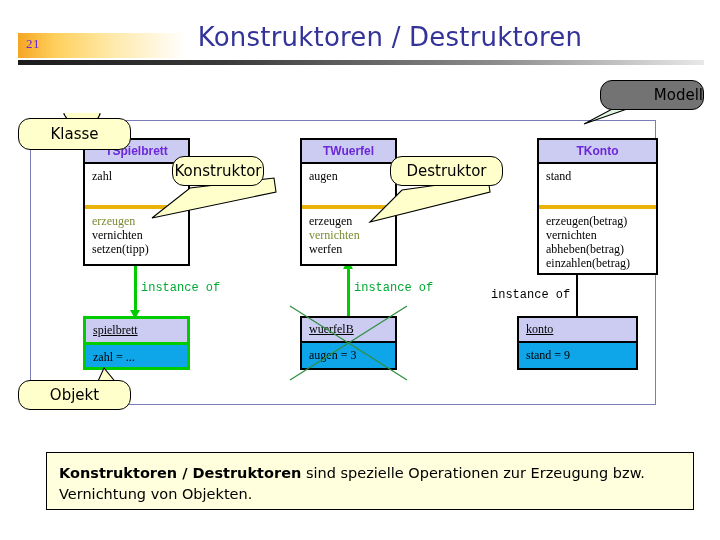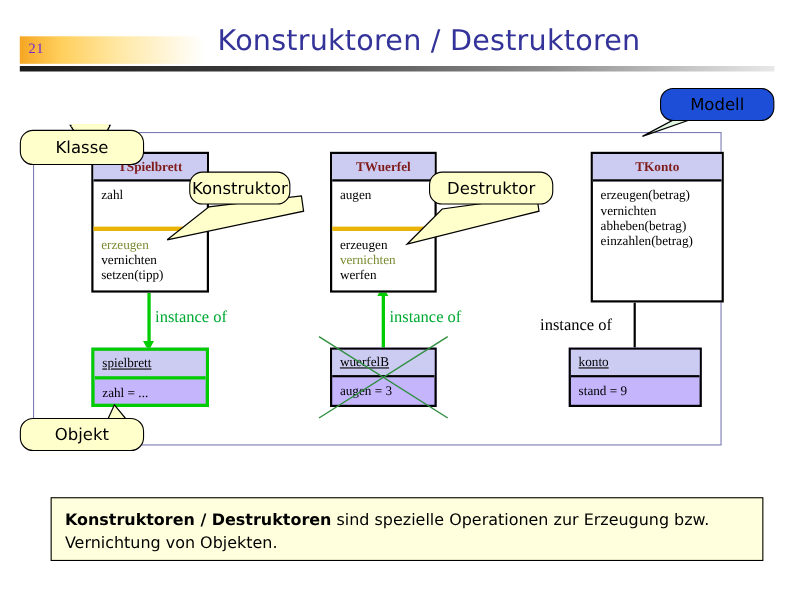--- a/index.html
+++ b/index.html
@@ -34,47 +34,47 @@
     border:1px solid #7b7bb5;background:transparent;
   }
 
   
   .callout{
     position:absolute;border:1px solid #000;border-radius:12px;
     background:#ffffcc;font-family:"DejaVu Sans",sans-serif;
     color:#000;display:flex;align-items:center;justify-content:center;
     font-size:15px;box-sizing:border-box;z-index:40;
   }
-  .callout.green{background:#1d4ed8;}
+  .callout.green{background:#737373;justify-content:flex-end;}
   .tail{position:absolute;z-index:39;overflow:visible;}
 
   
   .umlbox{
     position:absolute;border:2px solid #000;background:#ffffff;
     box-sizing:border-box;z-index:20;
   }
   .uml-name{
     background:#ccccf2;border-bottom:2px solid #000;text-align:center;
-    font-family:Liberation Serif, serif;font-weight:bold;font-size:12px;
-    color:#7f1d1d;padding:4px 0 4px 0;
+    font-family:Liberation Sans, sans-serif;font-weight:bold;font-size:12px;
+    color:#6d28d9;padding:4px 0 4px 0;
   }
   .uml-attrs{
     border-bottom:4px solid #eab308;font-family:"Liberation Serif",serif;
     font-size:12px;color:#000;padding:5px 0 5px 7px;
   }
   .uml-ops{
     font-family:"Liberation Serif",serif;font-size:12px;color:#000;
     padding:5px 0 5px 7px;line-height:1.18;
   }
   .op.green{color:#7a8c33;}
   .attr-line{line-height:1.18;}
 
   
   .instbox{
-    position:absolute;border:2px solid #000;background:#c4b5fd;
+    position:absolute;border:2px solid #000;background:#0ea5e9;
     box-sizing:border-box;z-index:20;
   }
   .instbox.greenborder{border:3px solid #00cc00;}
   .inst-name{
     background:#ccccf2;text-align:left;padding:4px 0 4px 7px;
     font-family:"Liberation Serif",serif;font-size:12px;color:#000;
     border-bottom:2px solid #000;
   }
   .instbox.greenborder .inst-name{border-bottom:3px solid #00cc00;}
   .inst-name span{text-decoration:underline;}
@@ -82,21 +82,21 @@
     font-family:"Liberation Serif",serif;font-size:12px;color:#000;
     padding:5px 0 5px 7px;
   }
 
   
   .conn{position:absolute;z-index:10;}
   .conn.green{background:#00cc00;}
   .conn.black{background:#000000;}
   .arrowhead{position:absolute;width:0;height:0;z-index:11;}
   .inst-label{
-    position:absolute;font-family:Liberation Serif, serif;font-size:15px;
+    position:absolute;font-family:Liberation Mono, monospace;font-size:12px;
     z-index:12;white-space:nowrap;
   }
   .inst-label.green{color:#00aa33;}
   .inst-label.black{color:#000000;}
 
   
   .xmark{position:absolute;z-index:25;overflow:visible;}
 
   
   .note{
@@ -177,20 +177,23 @@
     </div>
     <div class="uml-ops">
       <div class="op">erzeugen</div>
       <div class="op green">vernichten</div>
       <div class="op">werfen</div>
     </div>
   </div>
 
   <div class="umlbox" style="left:537px;top:138px;width:121px;height:137px;">
     <div class="uml-name">TKonto</div>
+    <div class="uml-attrs" style="height:31px;">
+      <div class="attr-line">stand</div>
+    </div>
     <div class="uml-ops">
       <div class="op">erzeugen(betrag)</div>
       <div class="op">vernichten</div>
       <div class="op">abheben(betrag)</div>
       <div class="op">einzahlen(betrag)</div>
     </div>
   </div>
 
   <div class="conn green" style="left:134px;top:266px;width:3px;height:50px;"></div>
   <div class="arrowhead" style="left:130px;top:310px;border-left:5px solid transparent;border-right:5px solid transparent;border-top:9px solid #00cc00;"></div>

